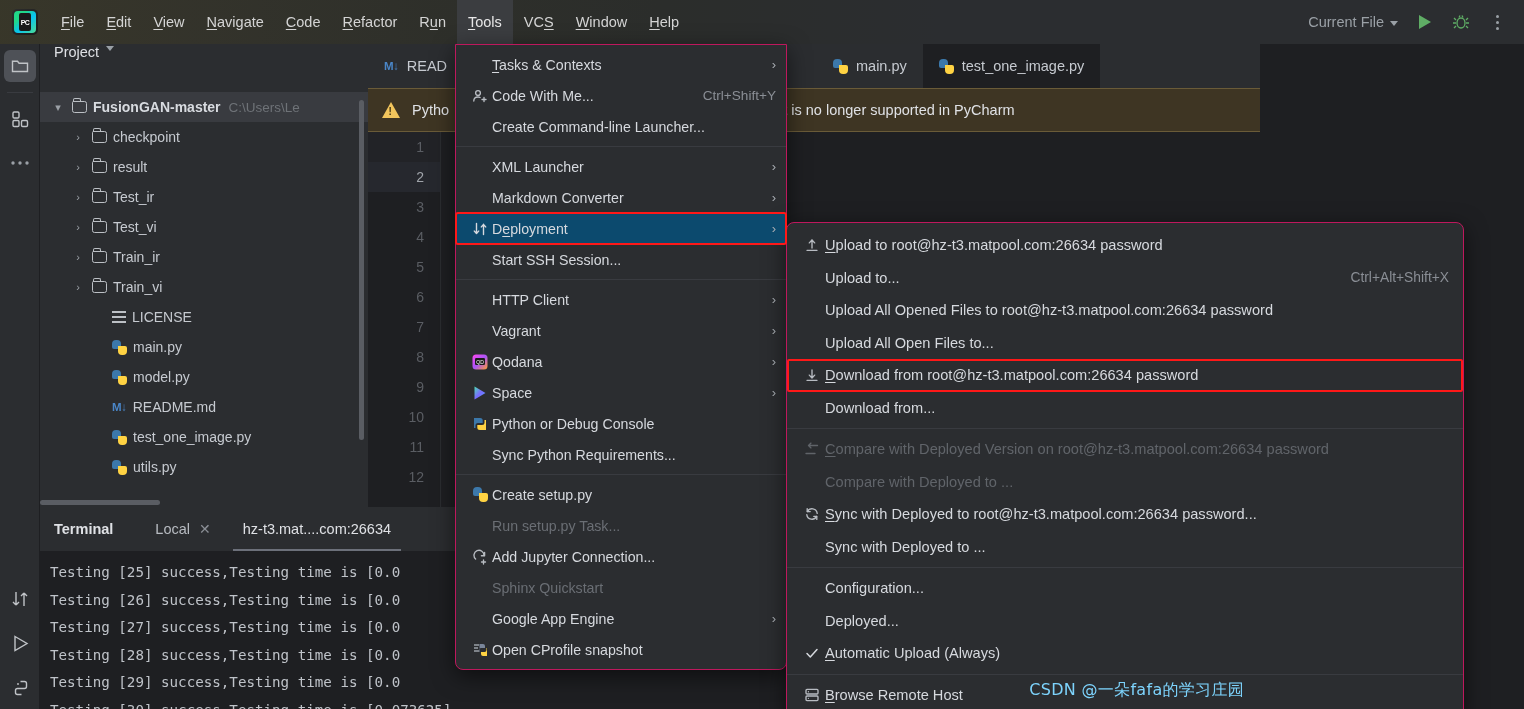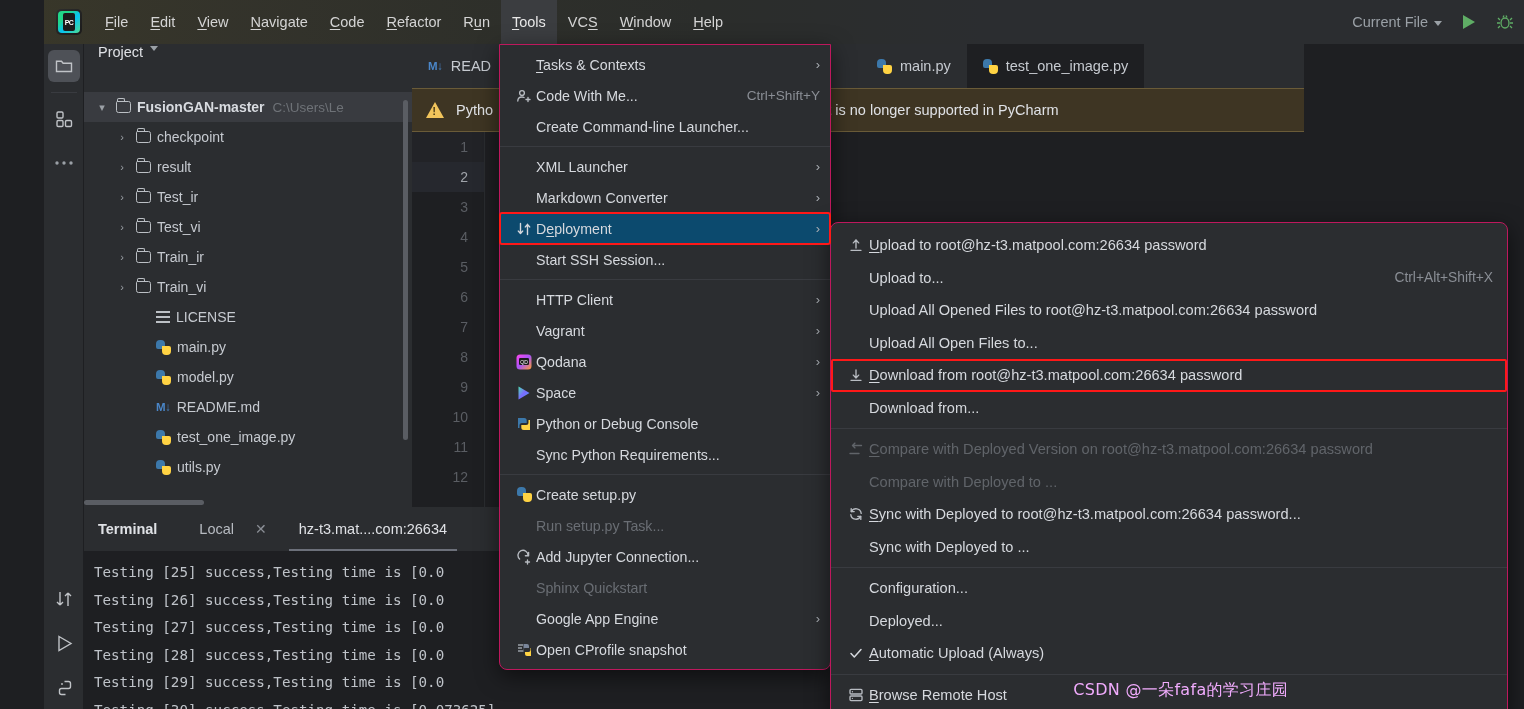--- a/index.html
+++ b/index.html
@@ -2,21 +2,21 @@
 <html><head>
 <meta charset="utf-8">
 <style>
   * { box-sizing: border-box; margin: 0; padding: 0; }
   html, body {
     width: 1524px; height: 709px;
     background: #1E1F22;
     font-family: "Liberation Sans", sans-serif;
     overflow: hidden;
   }
-  #app { position: relative; width: 1260px; height: 709px; margin-left: 44px; }
+  #app { position: relative; width: 1260px; height: 709px; }
 
   
   .menubar {
     position: absolute; top: 0; left: 0; width: 1524px; height: 44px;
     background: #2B2D30;
     display: flex; align-items: center;
   }
   .menubar-grad {
     position: absolute; top:0; left:0; width: 940px; height: 44px;
     background: linear-gradient(90deg, #3a3828 0%, #35342a 20%, #2f3029 45%, #2b2d2a 70%, #2B2D30 100%);
@@ -111,21 +111,21 @@
   .gutter { position:absolute; left:0; top:88px; width:72px; bottom:0; background:#1E1F22; }
   .lnrow { height:30px; display:flex; align-items:center; justify-content:flex-end; padding-right:16px; color:#5A5D63; font-size:14px; }
   .lnrow.cur { background:#26282E; color:#A0A4AA; }
   .lnrow.cur0 { background:#222327; }
   .code-area { position:absolute; left:72px; top:88px; right:0; bottom:0; background:#1E1F22; border-left:1px solid #2B2D30;}
 
   
   .terminal { position:absolute; left:40px; top:507px; right:0; bottom:0; background:#1E1F22; }
   .term-tabs { height:44px; background:#2B2D30; display:flex; align-items:center; padding-left:14px; gap:0; }
   .term-title { color:#DFE1E5; font-size:14.5px; font-weight:bold; padding-right:26px;}
-  .tt { height:44px; display:flex; align-items:center; gap:21px; padding:0 16px; color:#B7BBC1; font-size:14.5px; white-space:nowrap; position:relative;}
+  .tt { height:44px; display:flex; align-items:center; gap:9px; padding:0 16px; color:#B7BBC1; font-size:14.5px; white-space:nowrap; position:relative;}
   .tt.sel { color:#DFE1E5; }
   .tt.sel::after{content:"";position:absolute;left:6px;right:6px;bottom:0;height:2px;background:#6C707A;}
   .xclose { color:#8B8F96; font-size:14px; }
   .term-body { position:absolute; left:0; top:44px; right:0; bottom:0; background:#1E1F22; padding:8px 0 0 10px; overflow:hidden;}
   .tline { font-family:"DejaVu Sans Mono", monospace; font-size:14.2px; color:#BFC3C9; height:27.5px; line-height:27.5px; white-space:nowrap; }
 
   
   .popup {
     position:absolute; background:#2B2D30; border:1px solid #be185d;
     border-radius:0 0 8px 8px;
@@ -147,21 +147,21 @@
   .sub-menu { left:786px; top:222px; width:678px; border-radius:8px; padding:6px 0;}
   .mi2 { height:32.5px; display:flex; align-items:center; padding:0 14px 0 12px; color:#D6D9DE; font-size:14.6px; white-space:nowrap; position:relative;}
   .mi2 .icn { width:26px; flex:0 0 26px; display:flex; align-items:center; justify-content:center; }
   .mi2 .lbl { flex:1 1 auto; }
   .mi2 .sc { color:#8A8E95; font-size:13.8px; }
   .mi2.disabled .lbl, .mi2.disabled .icn { color:#6A6E74; opacity:.85; }
   .mi2.redbox { outline:2.5px solid #FF1818; outline-offset:-2px; border-radius:2px; }
 
   
   .watermark {
-    position:absolute; right:16px; bottom:8px; color:#f0abfc; font-size:16px;
+    position:absolute; right:16px; bottom:8px; color:#7dd3fc; font-size:16px;
     font-family:"DejaVu Sans", sans-serif; letter-spacing:.3px;
   }
   svg { display:block; }
 </style>
 </head>
 <body>
 
 <div id="app">
 
   <div class="menubar">

